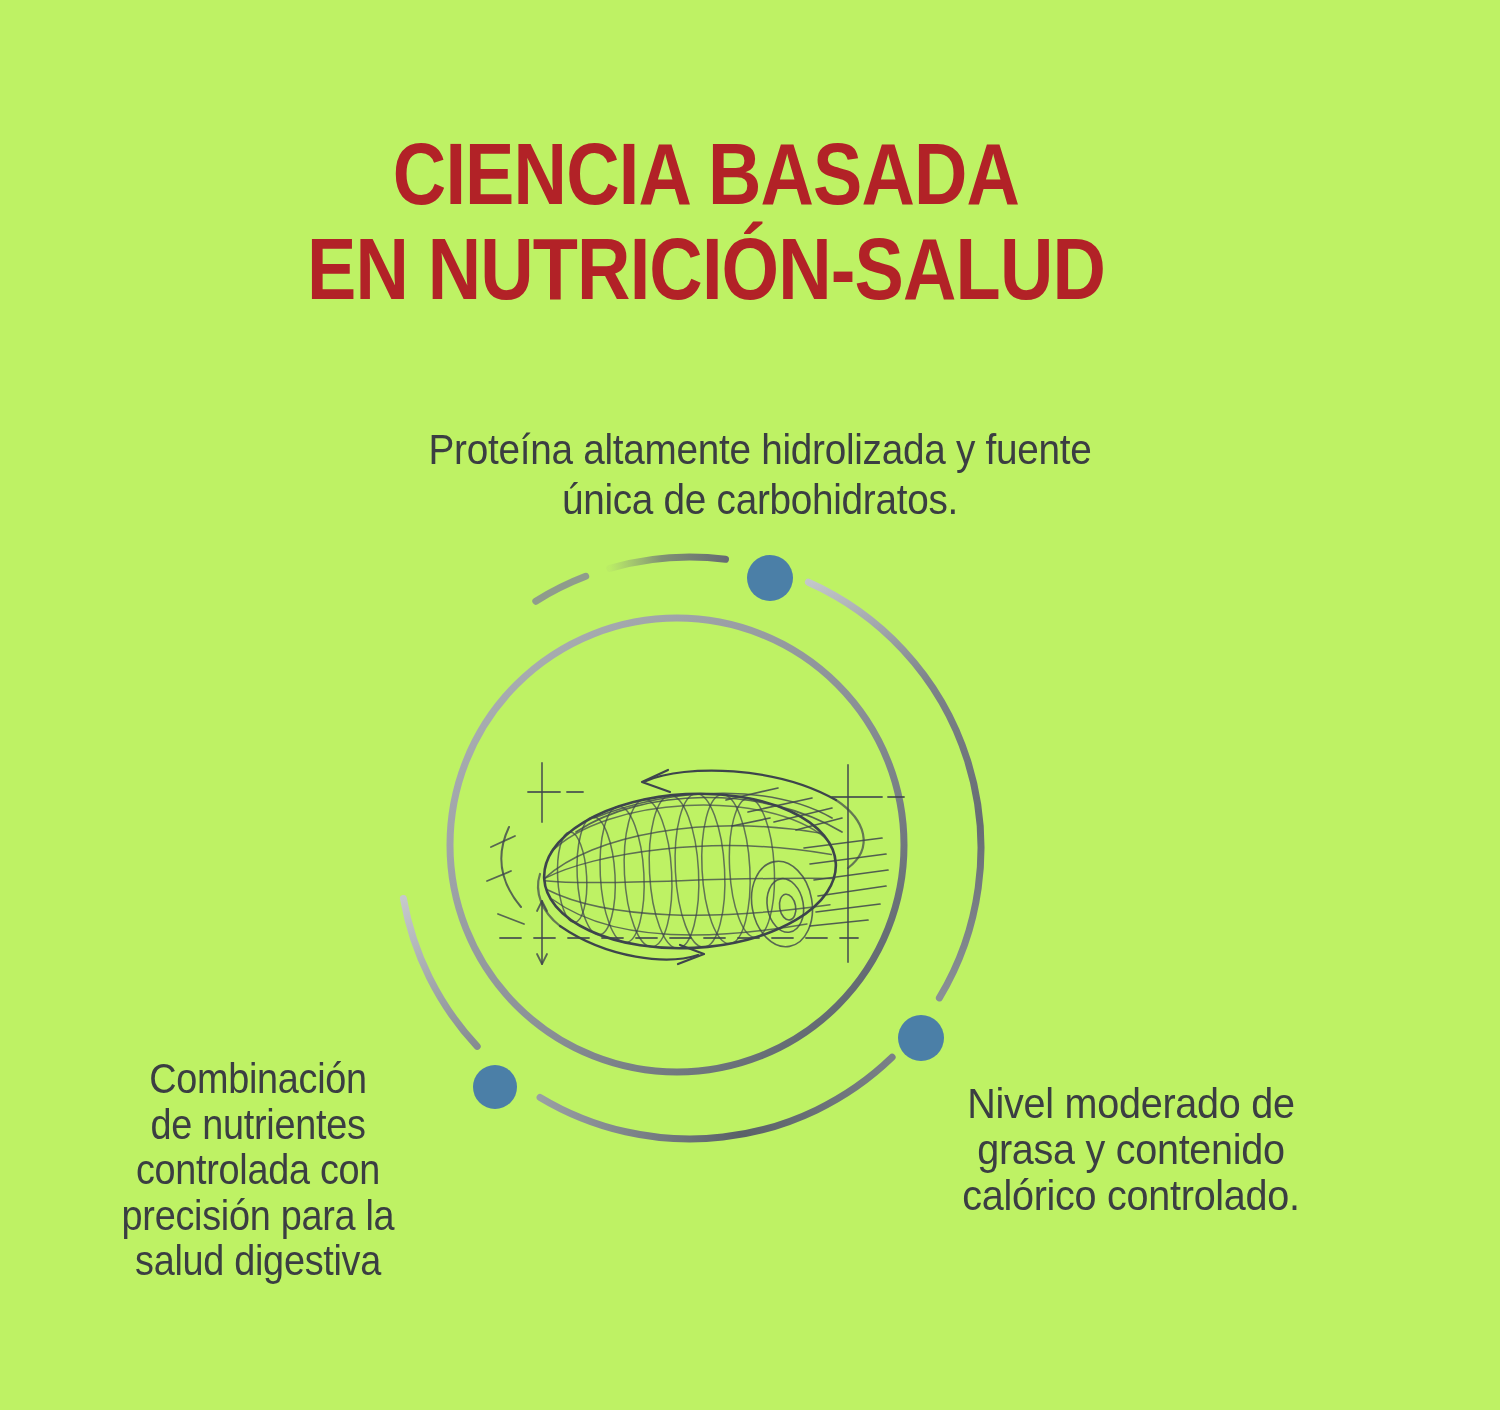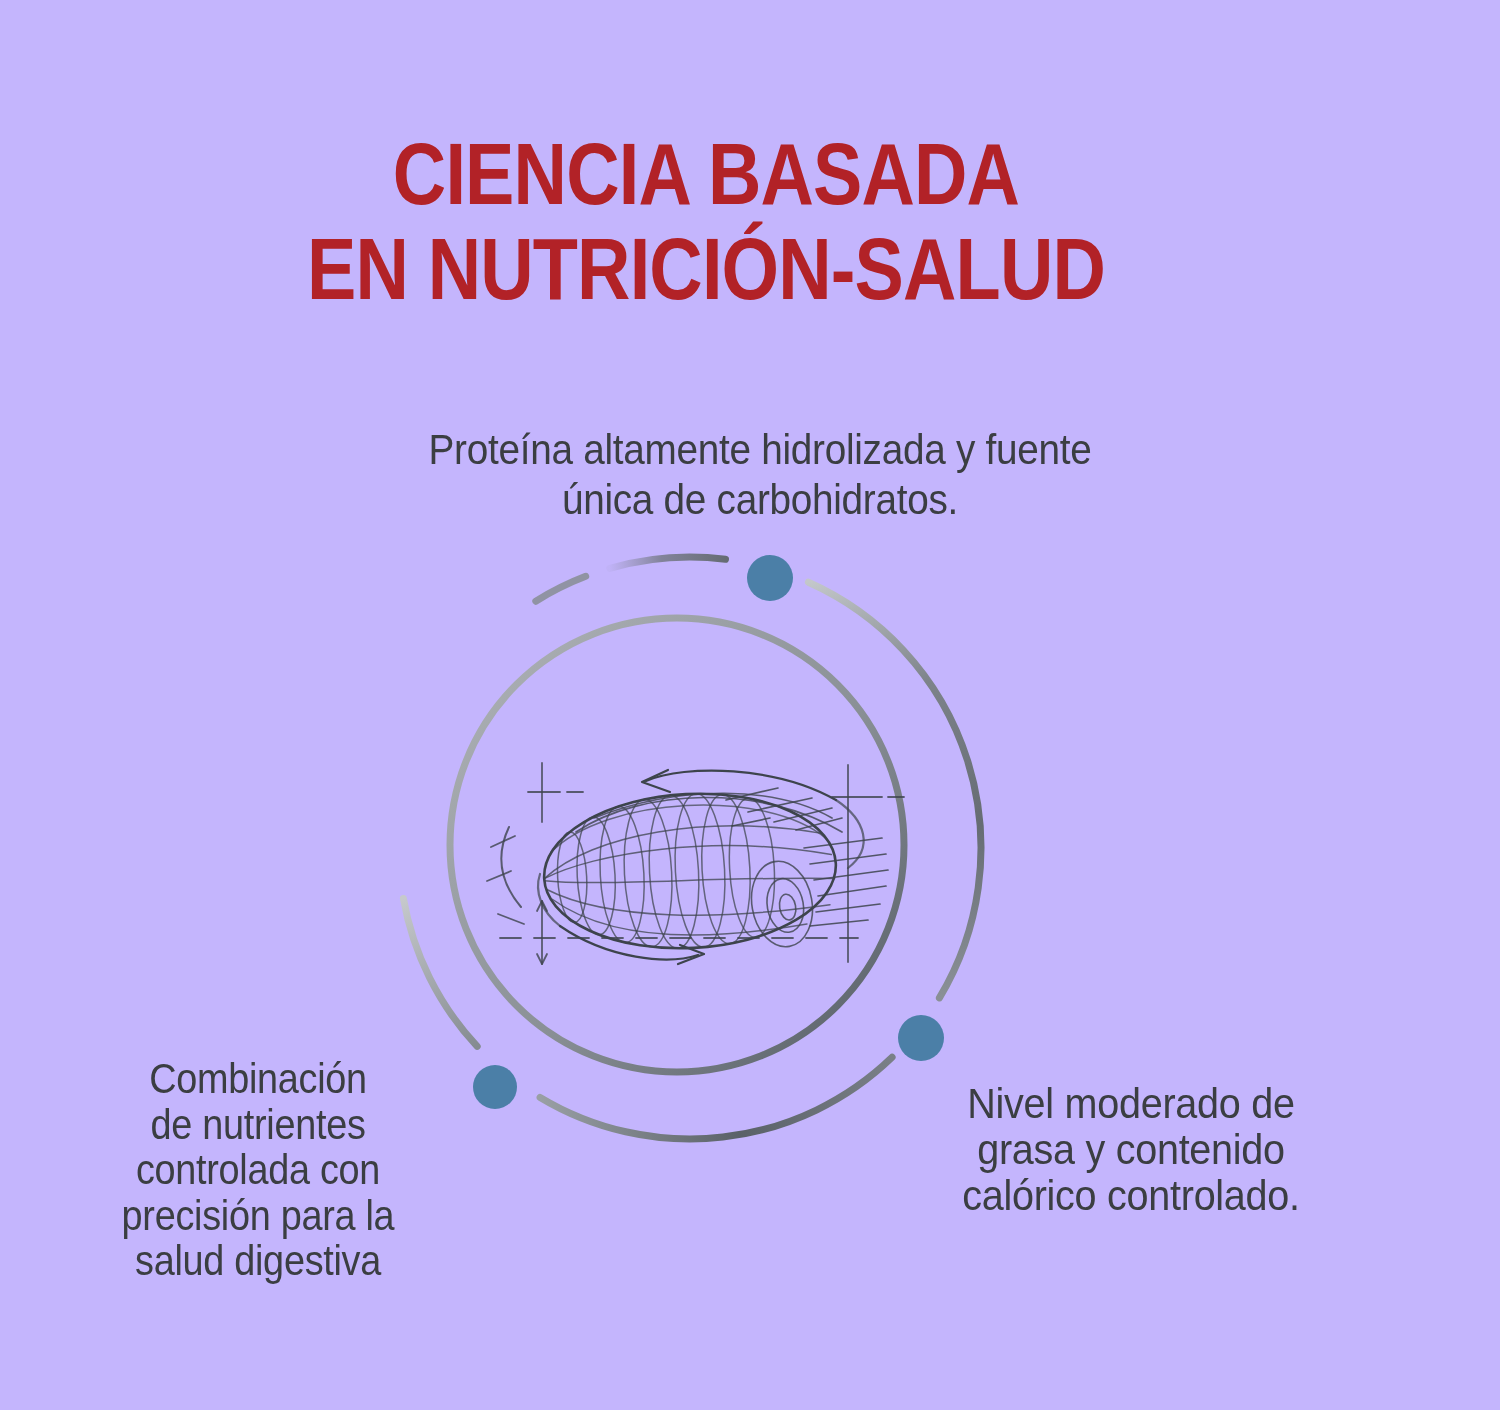--- a/index.html
+++ b/index.html
@@ -1,20 +1,20 @@
 <!DOCTYPE html>
 <html><head>
 <meta charset="utf-8">
 <style>
   html, body { margin: 0; padding: 0; background: #ffffff; }
   .canvas {
     position: relative;
     width: 1500px;
     height: 1410px;
-    background: #c4b5fd;
+    background: #bef264;
     overflow: hidden;
     font-family: "Liberation Sans", "DejaVu Sans", sans-serif;
   }
   .headline {
     position: absolute;
     top: 126px; left: 0;
     width: 1412px;
     margin: 0;
     text-align: center;
     font-size: 87px;

